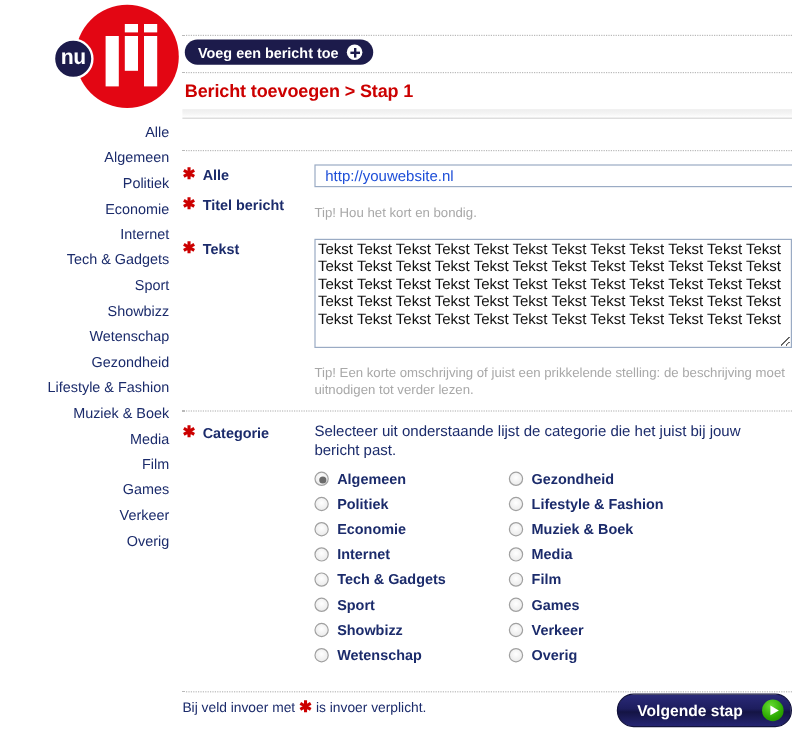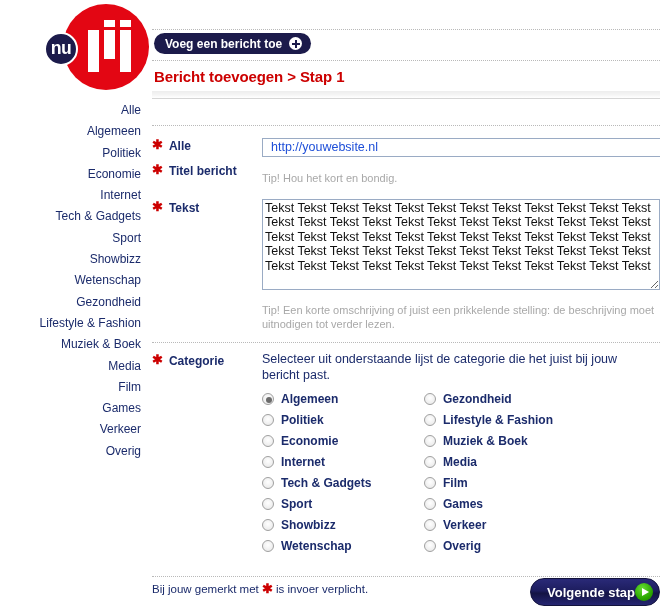--- a/index.html
+++ b/index.html
@@ -310,21 +310,21 @@
   #footnote .req { font-size: 13px; }
   #next-btn {
     position: absolute;
     right: 0; top: 578px;
     height: 28px;
     border-radius: 14px;
     background: linear-gradient(to bottom, #2a2a78 0%, #1d1d5e 45%, #141444 55%, #252572 100%);
     border: 1px solid #13133c;
     display: flex;
     align-items: center;
-    gap: 0;
+    gap: 16px;
     padding: 0 6px 0 16px;
     cursor: pointer;
   }
   #next-btn .lbl {
     color: #ffffff;
     font-size: 13px;
     font-weight: bold;
     white-space: nowrap;
   }
   .arrow-icon {
@@ -515,21 +515,21 @@
             </div>
           </div>
 
         </div>
       </div>
     </div>
 
     <div class="dotted-rule" id="rule5"></div>
 
     <div id="footnote">
-      <span>Bij jouw gemerkt met</span>
+      <span>Bij veld invoer met</span>
       <span class="req">✱</span>
       <span>is invoer verplicht.</span>
     </div>
 
     <div id="next-btn">
       <span class="lbl">Volgende stap</span>
       <span class="arrow-icon"></span>
     </div>
 
   </div>

